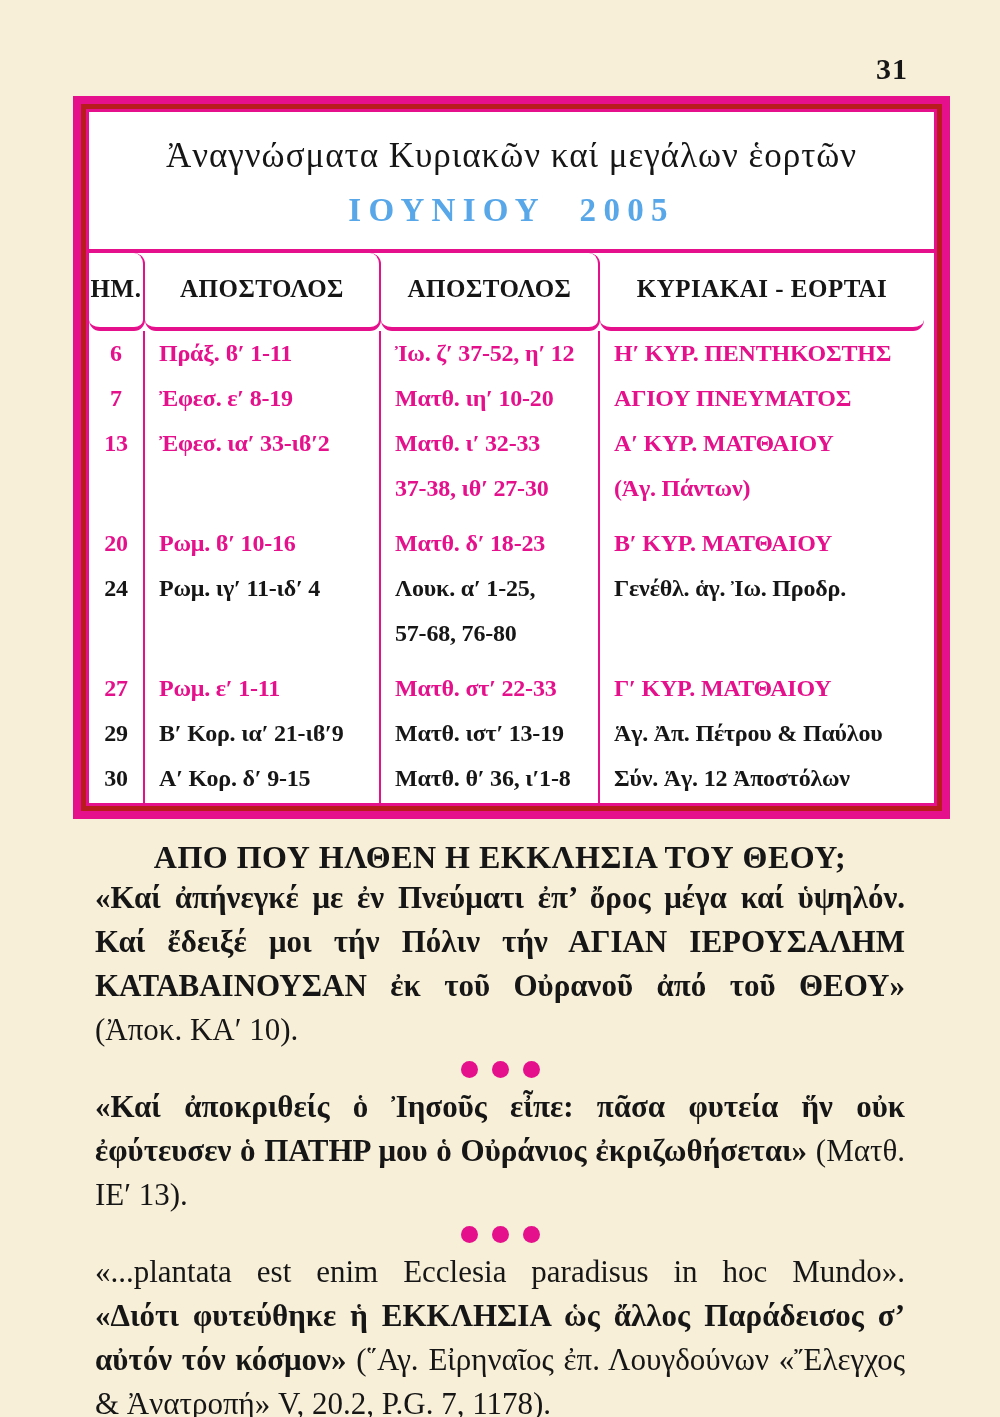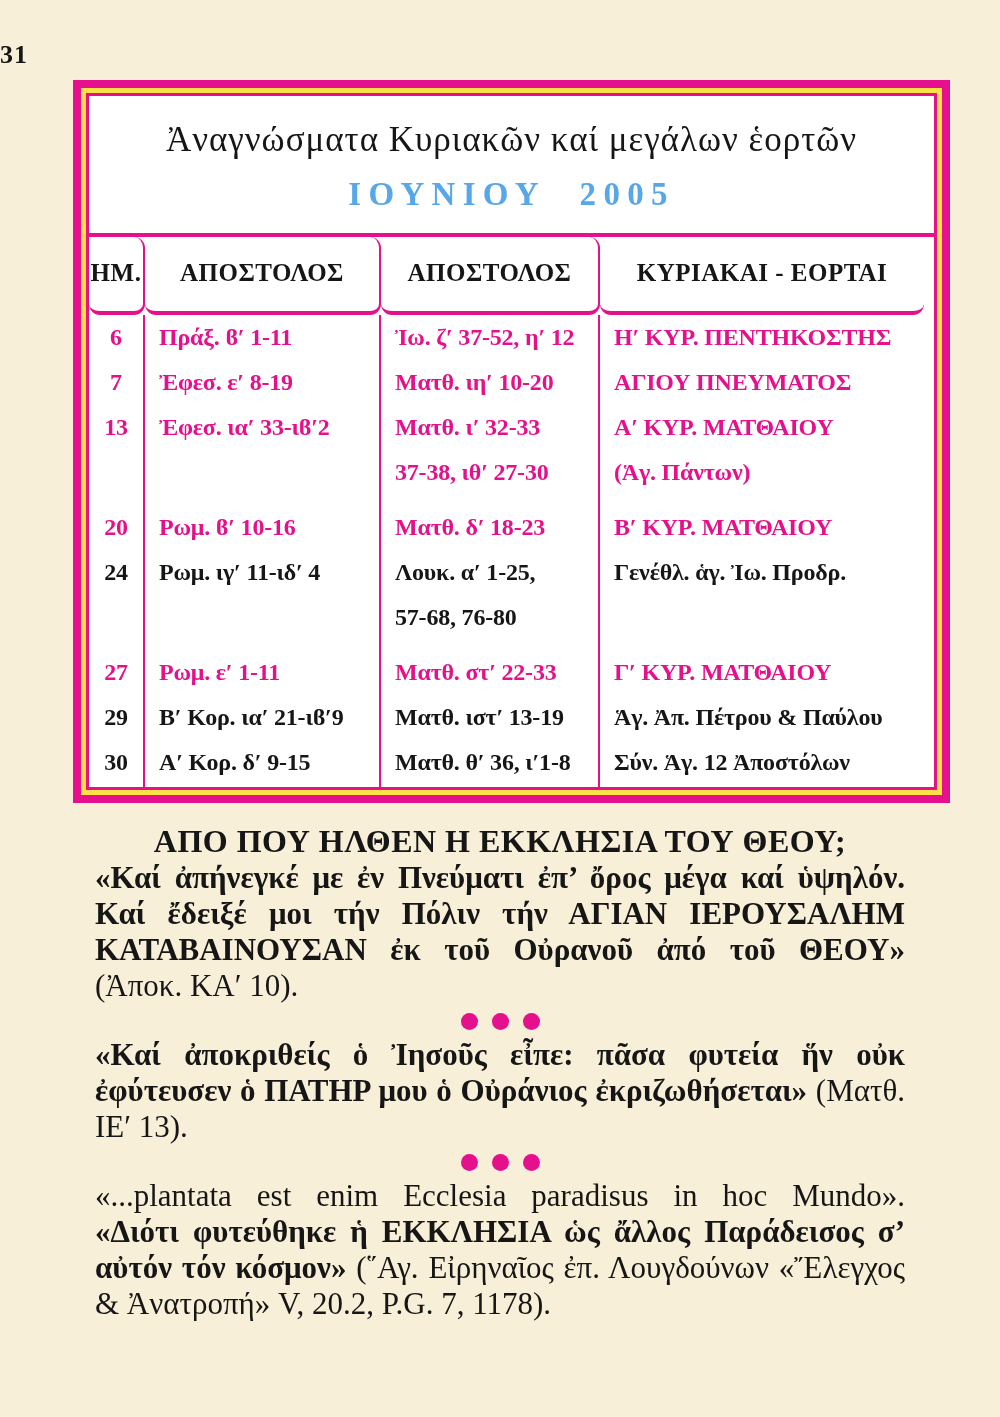--- a/index.html
+++ b/index.html
@@ -11,31 +11,32 @@
   *{margin:0;padding:0;box-sizing:content-box;}
   html,body{width:1000px;height:1417px;overflow:hidden;}
   body{
     background:var(--cream);
     font-family:"Liberation Serif","DejaVu Serif",serif;
     color:var(--ink);
   }
   
   .page-number{
     padding:40px 92px 0 0;
-    text-align:left;
-    font-size:26px;
+    text-align:right;
+    font-size:30px;
     font-weight:bold;
     letter-spacing:1px;
+    margin-top:12px;
   }
   
   .cal-outer{
     margin:10px 0 0 73px;
     width:851px;
     border:8px solid var(--magenta);
-    background:#fde047;
+    background:#b91c1c;
     padding:5px;
   }
   .cal-inner{
     border:3px solid var(--magenta);
     background:#ffffff;
   }
   .title-block{
     padding:24px 0 20px;
     border-bottom:4px solid var(--magenta);
     text-align:center;
@@ -89,21 +90,21 @@
   }
   .article-heading{
     text-align:center;
     font-size:32px;
     font-weight:bold;
     letter-spacing:0.5px;
     margin-bottom:0;
   }
   .para{
     font-size:31px;
-    line-height:36px;
+    line-height:44px;
     text-align:justify;
     font-weight:bold;
   }
   .para .citation{font-weight:normal;}
   .para .latin{
     display:block;
     font-weight:normal;
     text-align:justify;
     text-align-last:justify;
   }

